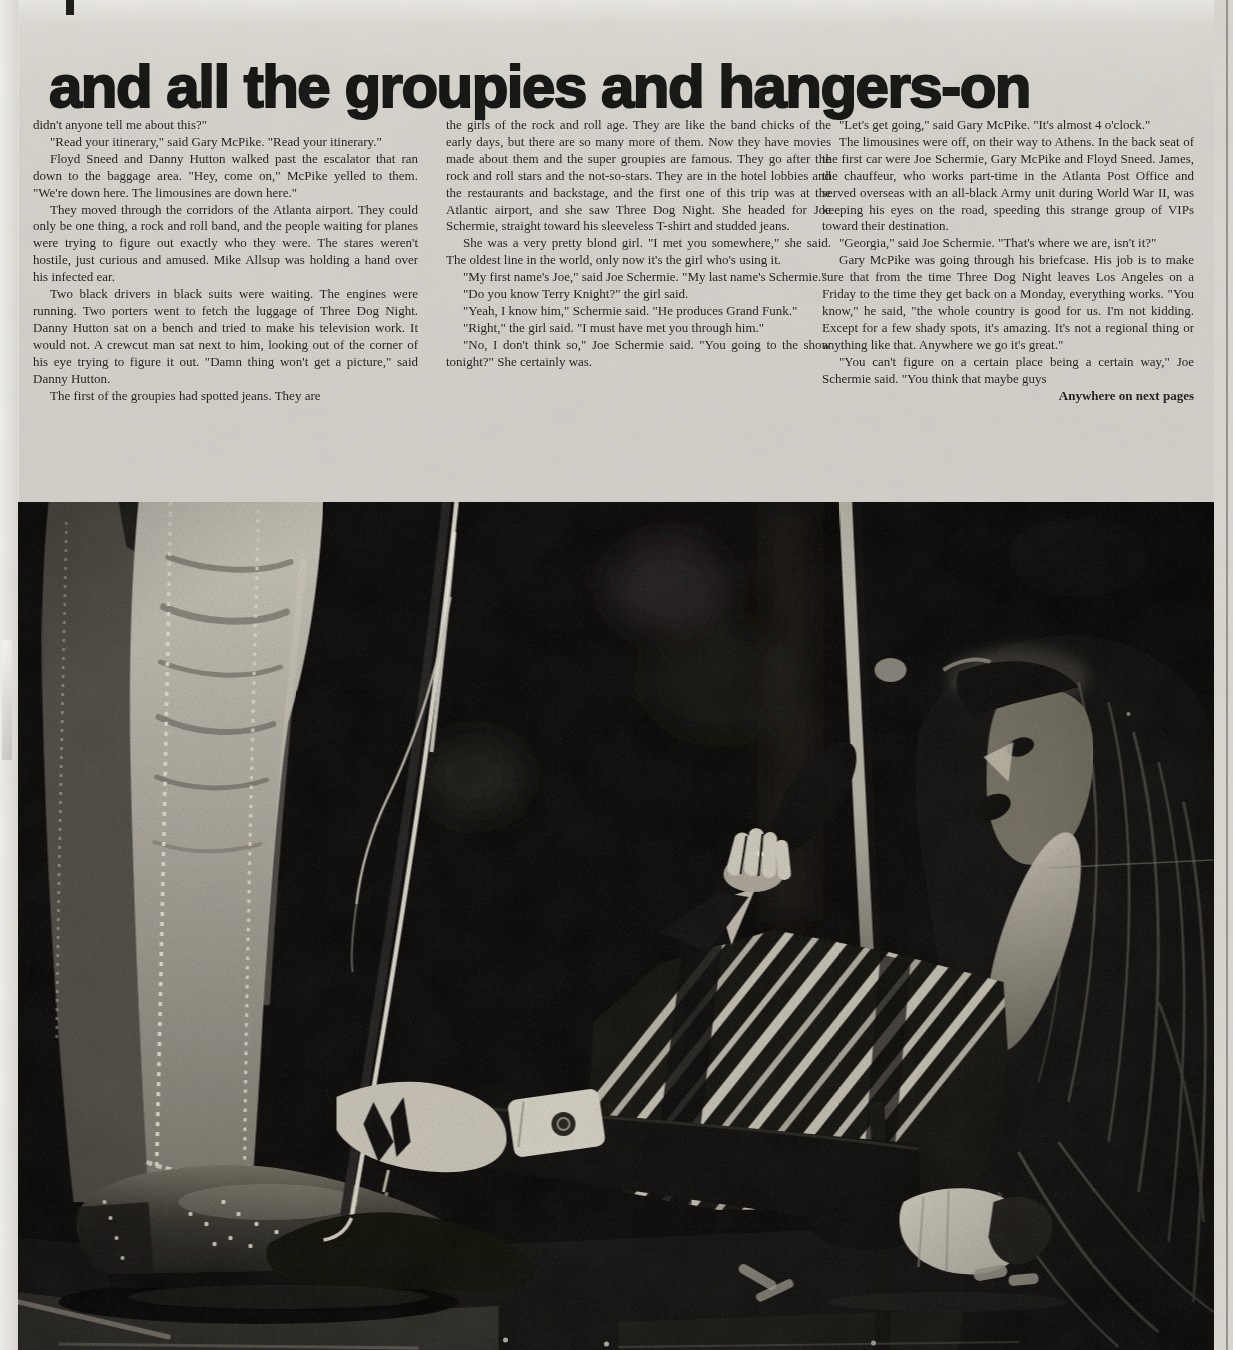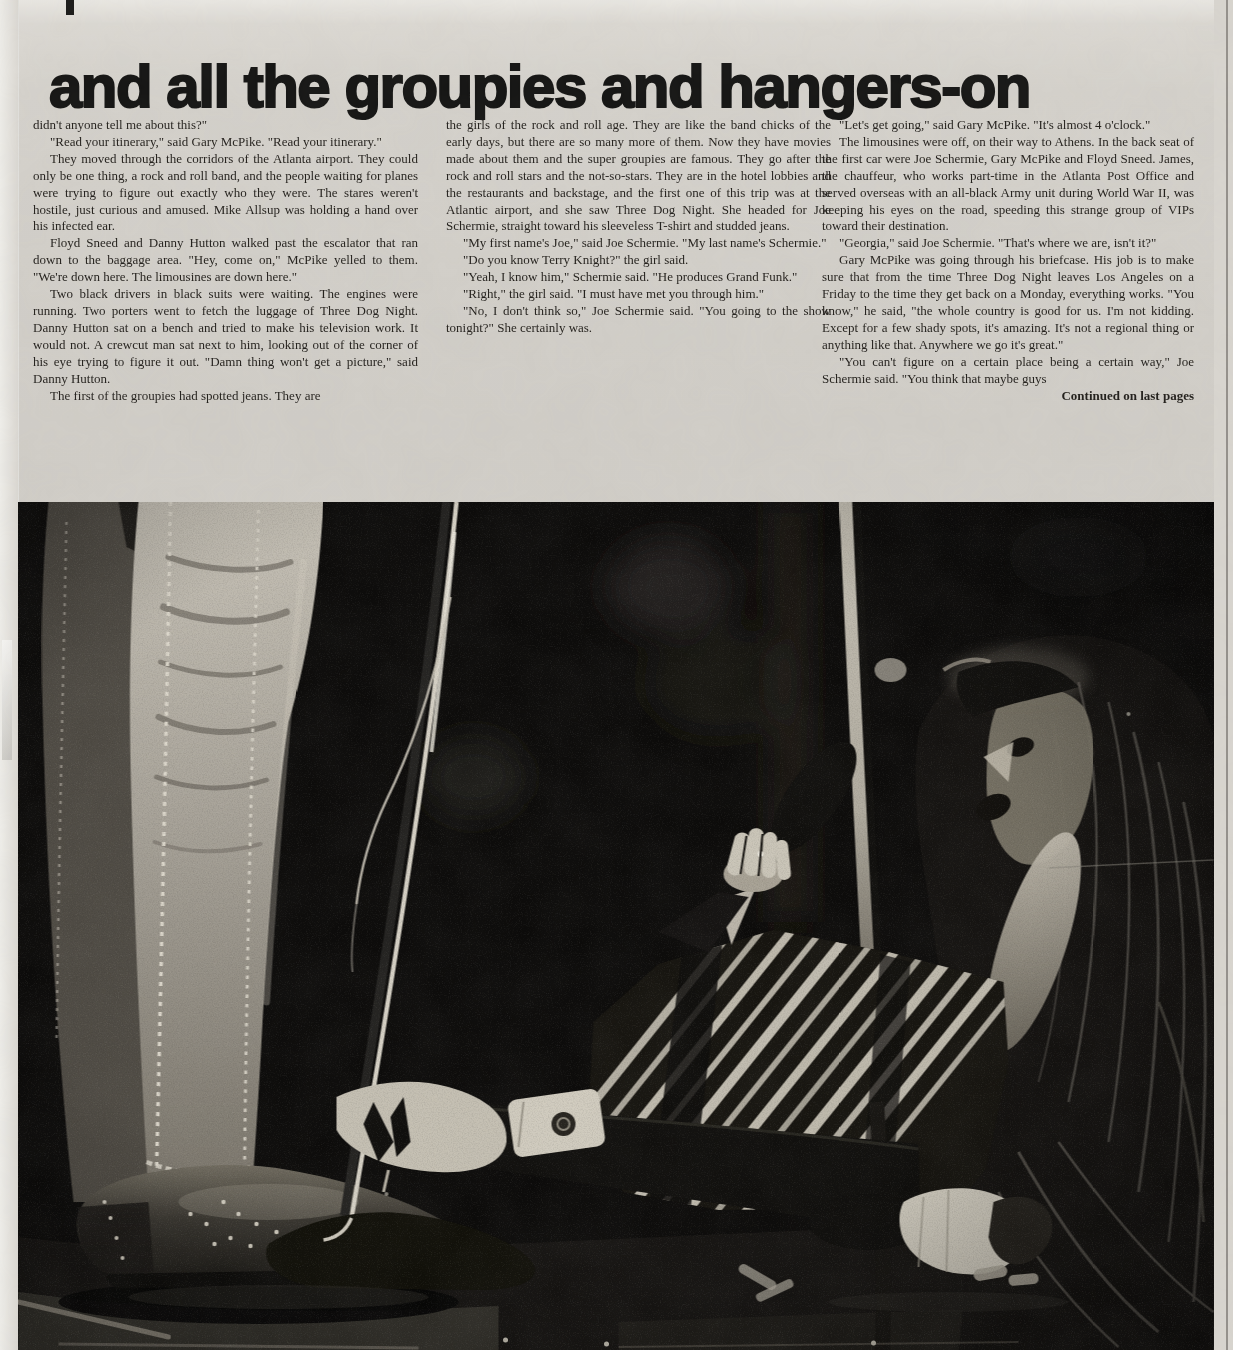--- a/index.html
+++ b/index.html
@@ -45,45 +45,46 @@
 <div class="page-edge-line"></div>
 <div class="top-tick"></div>
 <div class="crease"></div>
 
 <h1 class="headline">and all the groupies and hangers-on</h1>
 
 <div class="col" id="col1">
   <div class="paras">
       <p class="">didn't anyone tell me about this?"</p>
       <p class="ind">"Read your itinerary," said Gary McPike. "Read your itinerary."</p>
+      <p class="ind">Floyd Sneed and Danny Hutton walked past the escalator that ran down to the baggage area. "Hey, come on," McPike yelled to them. "We're down here. The limousines are down here."</p>
       <p class="ind">They moved through the corridors of the Atlanta airport. They could only be one thing, a rock and roll band, and the people waiting for planes were trying to figure out exactly who they were. The stares weren't hostile, just curious and amused. Mike Allsup was holding a hand over his infected ear.</p>
-      <p class="ind">Floyd Sneed and Danny Hutton walked past the escalator that ran down to the baggage area. "Hey, come on," McPike yelled to them. "We're down here. The limousines are down here."</p>
       <p class="ind">Two black drivers in black suits were waiting. The engines were running. Two porters went to fetch the luggage of Three Dog Night. Danny Hutton sat on a bench and tried to make his television work. It would not. A crewcut man sat next to him, looking out of the corner of his eye trying to figure it out. "Damn thing won't get a picture," said Danny Hutton.</p>
       <p class="ind">The first of the groupies had spotted jeans. They are</p>
     </div>
 </div>
 <div class="col" id="col2">
   <div class="paras">
       <p class="">the girls of the rock and roll age. They are like the band chicks of the early days, but there are so many more of them. Now they have movies made about them and the super groupies are famous. They go after the rock and roll stars and the not-so-stars. They are in the hotel lobbies and the restaurants and backstage, and the first one of this trip was at the Atlantic airport, and she saw Three Dog Night. She headed for Joe Schermie, straight toward his sleeveless T-shirt and studded jeans.</p>
+      <p class="ind">She was a very pretty blond girl. "I met you somewhere," she said. The oldest line in the world, only now it's the girl who's using it.</p>
       <p class="ind">"My first name's Joe," said Joe Schermie. "My last name's Schermie."</p>
       <p class="ind">"Do you know Terry Knight?" the girl said.</p>
       <p class="ind">"Yeah, I know him," Schermie said. "He produces Grand Funk."</p>
       <p class="ind">"Right," the girl said. "I must have met you through him."</p>
       <p class="ind">"No, I don't think so," Joe Schermie said. "You going to the show tonight?" She certainly was.</p>
     </div>
 </div>
 <div class="col" id="col3">
   <div class="paras">
       <p class="ind">"Let's get going," said Gary McPike. "It's almost 4 o'clock."</p>
       <p class="ind">The limousines were off, on their way to Athens. In the back seat of the first car were Joe Schermie, Gary McPike and Floyd Sneed. James, the chauffeur, who works part-time in the Atlanta Post Office and served overseas with an all-black Army unit during World War II, was keeping his eyes on the road, speeding this strange group of VIPs toward their destination.</p>
       <p class="ind">"Georgia," said Joe Schermie. "That's where we are, isn't it?"</p>
       <p class="ind">Gary McPike was going through his briefcase. His job is to make sure that from the time Three Dog Night leaves Los Angeles on a Friday to the time they get back on a Monday, everything works. "You know," he said, "the whole country is good for us. I'm not kidding. Except for a few shady spots, it's amazing. It's not a regional thing or anything like that. Anywhere we go it's great."</p>
       <p class="ind">"You can't figure on a certain place being a certain way," Joe Schermie said. "You think that maybe guys</p>
     </div>
-  <p class="continued">Continued on last pages</p>
+  <p class="continued">Anywhere on next pages</p>
 </div>
 
 <div class="photo" role="img" aria-label="Black-and-white concert photo: jeans-clad legs and a suede boot beside a leaning microphone stand on a dark stage; at right a long-haired band member in a diagonally striped shirt with white cuffs leans forward with clasped hands">
 <svg width="1196" height="848" viewBox="0 0 1195 848" xmlns="http://www.w3.org/2000/svg">
   <defs>
     <linearGradient id="jeansG" x1="0" y1="0" x2="0" y2="1">
       <stop offset="0" stop-color="#c8c3b8"></stop>
           <stop offset=".45" stop-color="#a9a49a"></stop>
           <stop offset="1" stop-color="#7b766c"></stop>
     </linearGradient>

